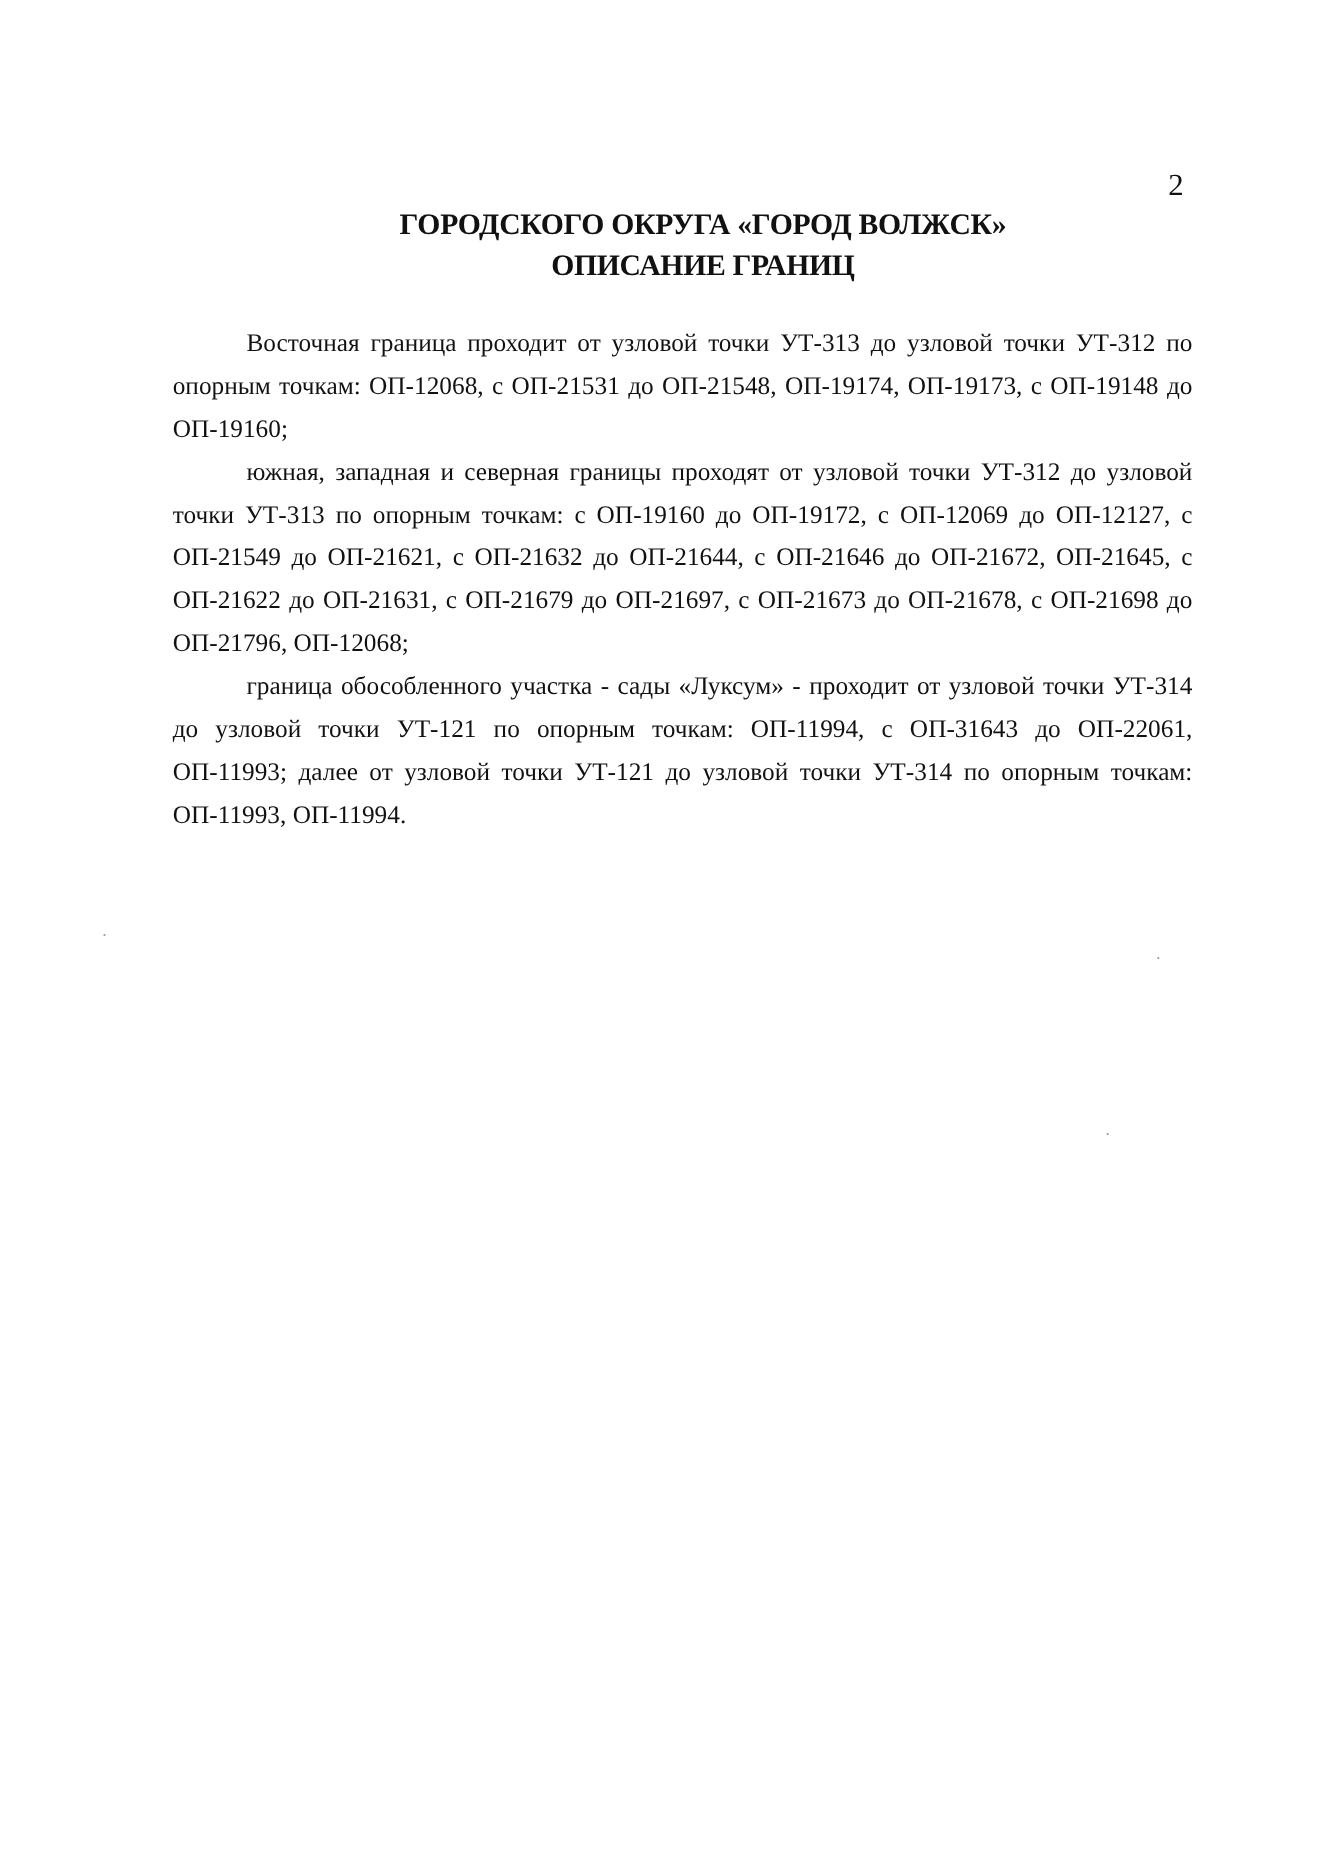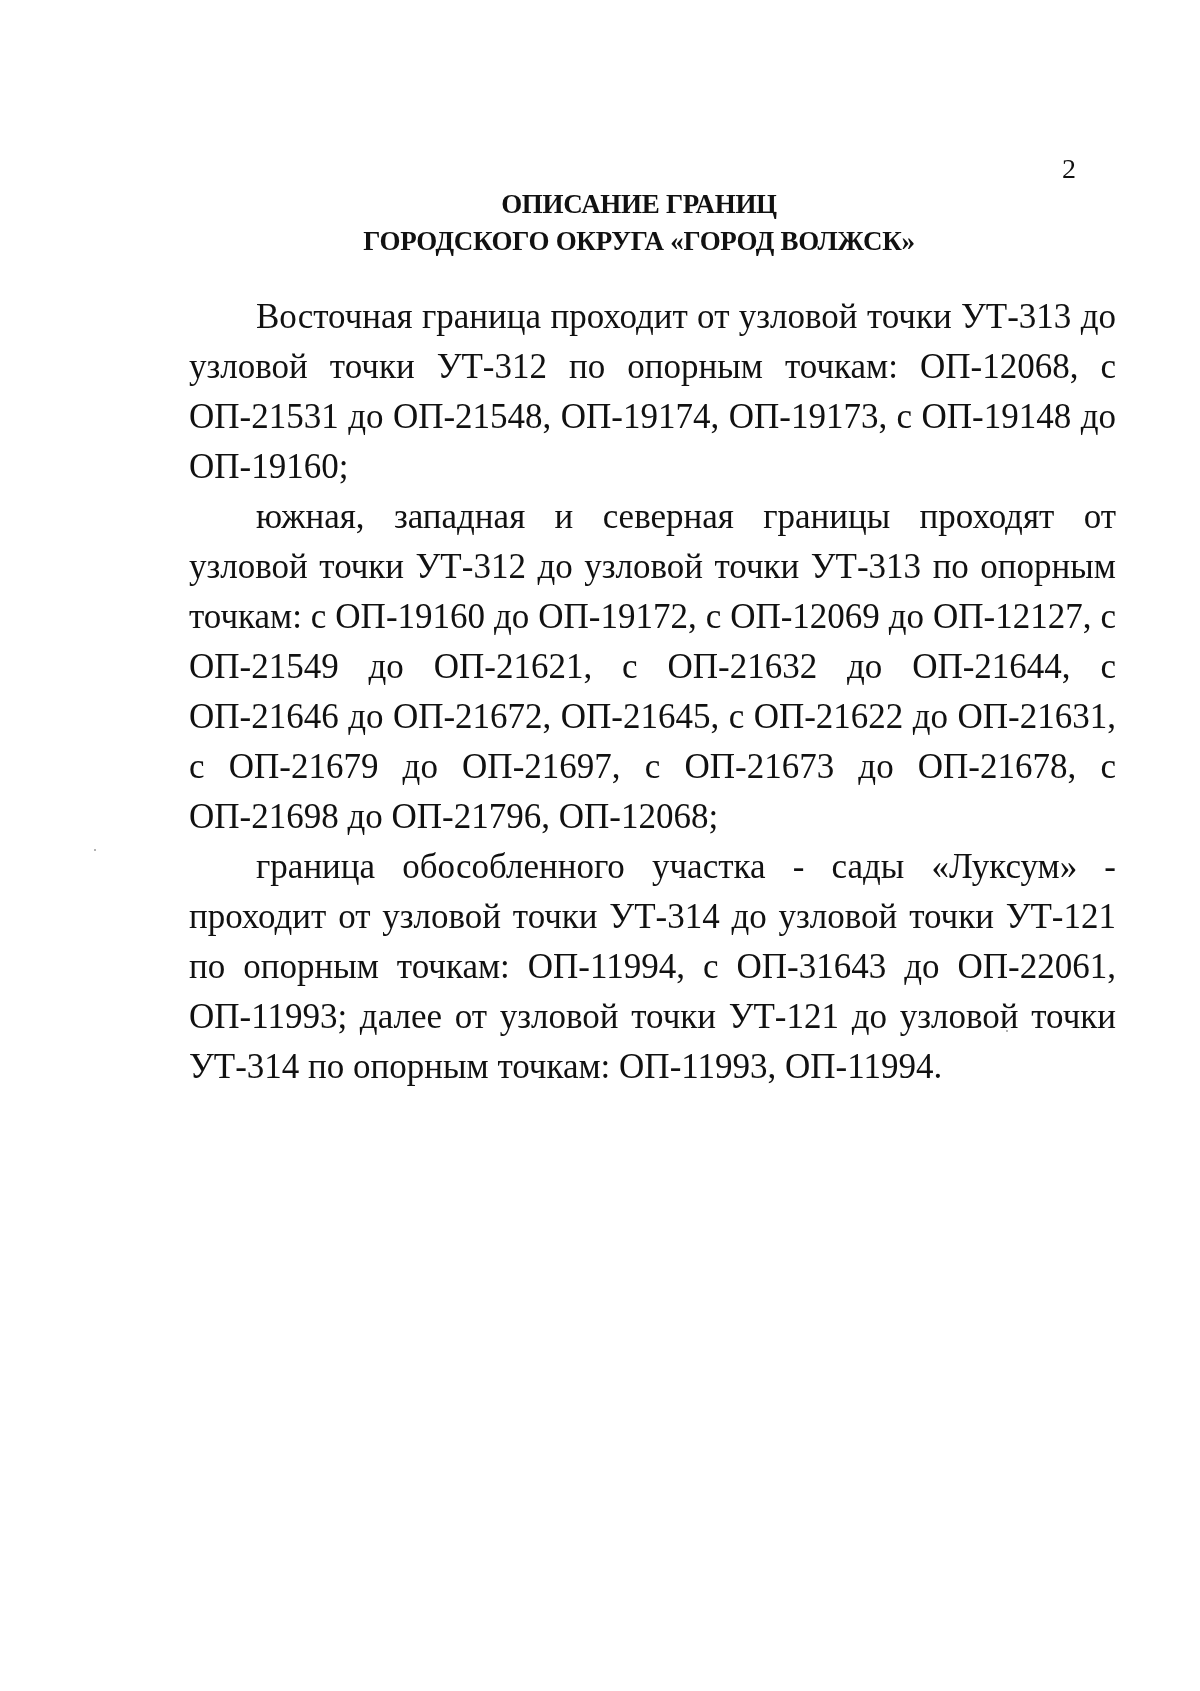--- a/index.html
+++ b/index.html
@@ -35,24 +35,23 @@
     }
     .title-line {
       display: block;
       padding-left: 78px;
     }
     .body-text {
       position: absolute;
       top: 292px;
       left: 157px;
       width: 927px;
-      font-size: 35px;
-      line-height: 50px;
+      font-size: 23px;
+      line-height: 39px;
       text-align: justify;
-      margin-left: 32px;
     }
     .para {
       margin: 0;
       text-indent: 67px;
       text-align: justify;
     }
     .speck {
       position: absolute;
       width: 2px;
       height: 2px;
@@ -60,22 +59,22 @@
       border-radius: 1px;
     }
   </style>
 </head>
 <body>
 
 <div>
   <div class="page-number">2</div>
 
   <div class="title-block">
+    <span class="title-line">ГОРОДСКОГО ОКРУГА «ГОРОД ВОЛЖСК»</span>
     <span class="title-line">ОПИСАНИЕ ГРАНИЦ</span>
-    <span class="title-line">ГОРОДСКОГО ОКРУГА «ГОРОД ВОЛЖСК»</span>
   </div>
 
   <div class="body-text">
     <p class="para">Восточная граница проходит от узловой точки УТ-313 до узловой точки УТ-312 по опорным точкам: ОП-12068, с ОП-21531 до ОП-21548, ОП-19174, ОП-19173, с ОП-19148 до ОП-19160;</p>
     <p class="para">южная, западная и северная границы проходят от узловой точки УТ-312 до узловой точки УТ-313 по опорным точкам: с ОП-19160 до ОП-19172, с ОП-12069 до ОП-12127, с ОП-21549 до ОП-21621, с ОП-21632 до ОП-21644, с ОП-21646 до ОП-21672, ОП-21645, с ОП-21622 до ОП-21631, с ОП-21679 до ОП-21697, с ОП-21673 до ОП-21678, с ОП-21698 до ОП-21796, ОП-12068;</p>
     <p class="para">граница обособленного участка - сады «Луксум» - проходит от узловой точки УТ-314 до узловой точки УТ-121 по опорным точкам: ОП-11994, с ОП-31643 до ОП-22061, ОП-11993; далее от узловой точки УТ-121 до узловой точки УТ-314 по опорным точкам: ОП-11993, ОП-11994.</p>
   </div>
 
   <div class="speck" style="top:849px; left:94px;"></div>
   <div class="speck" style="top:870px; left:1052px;"></div>

